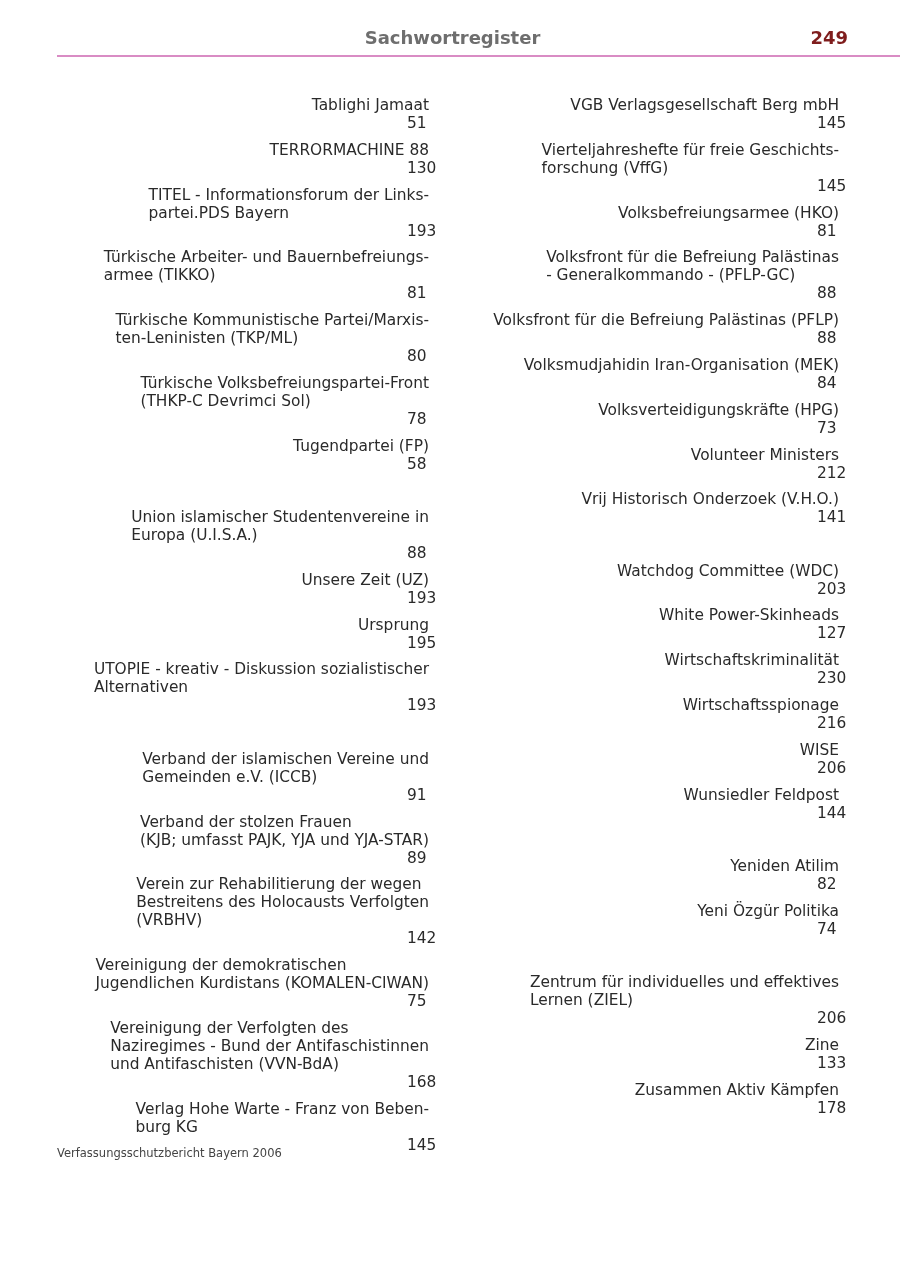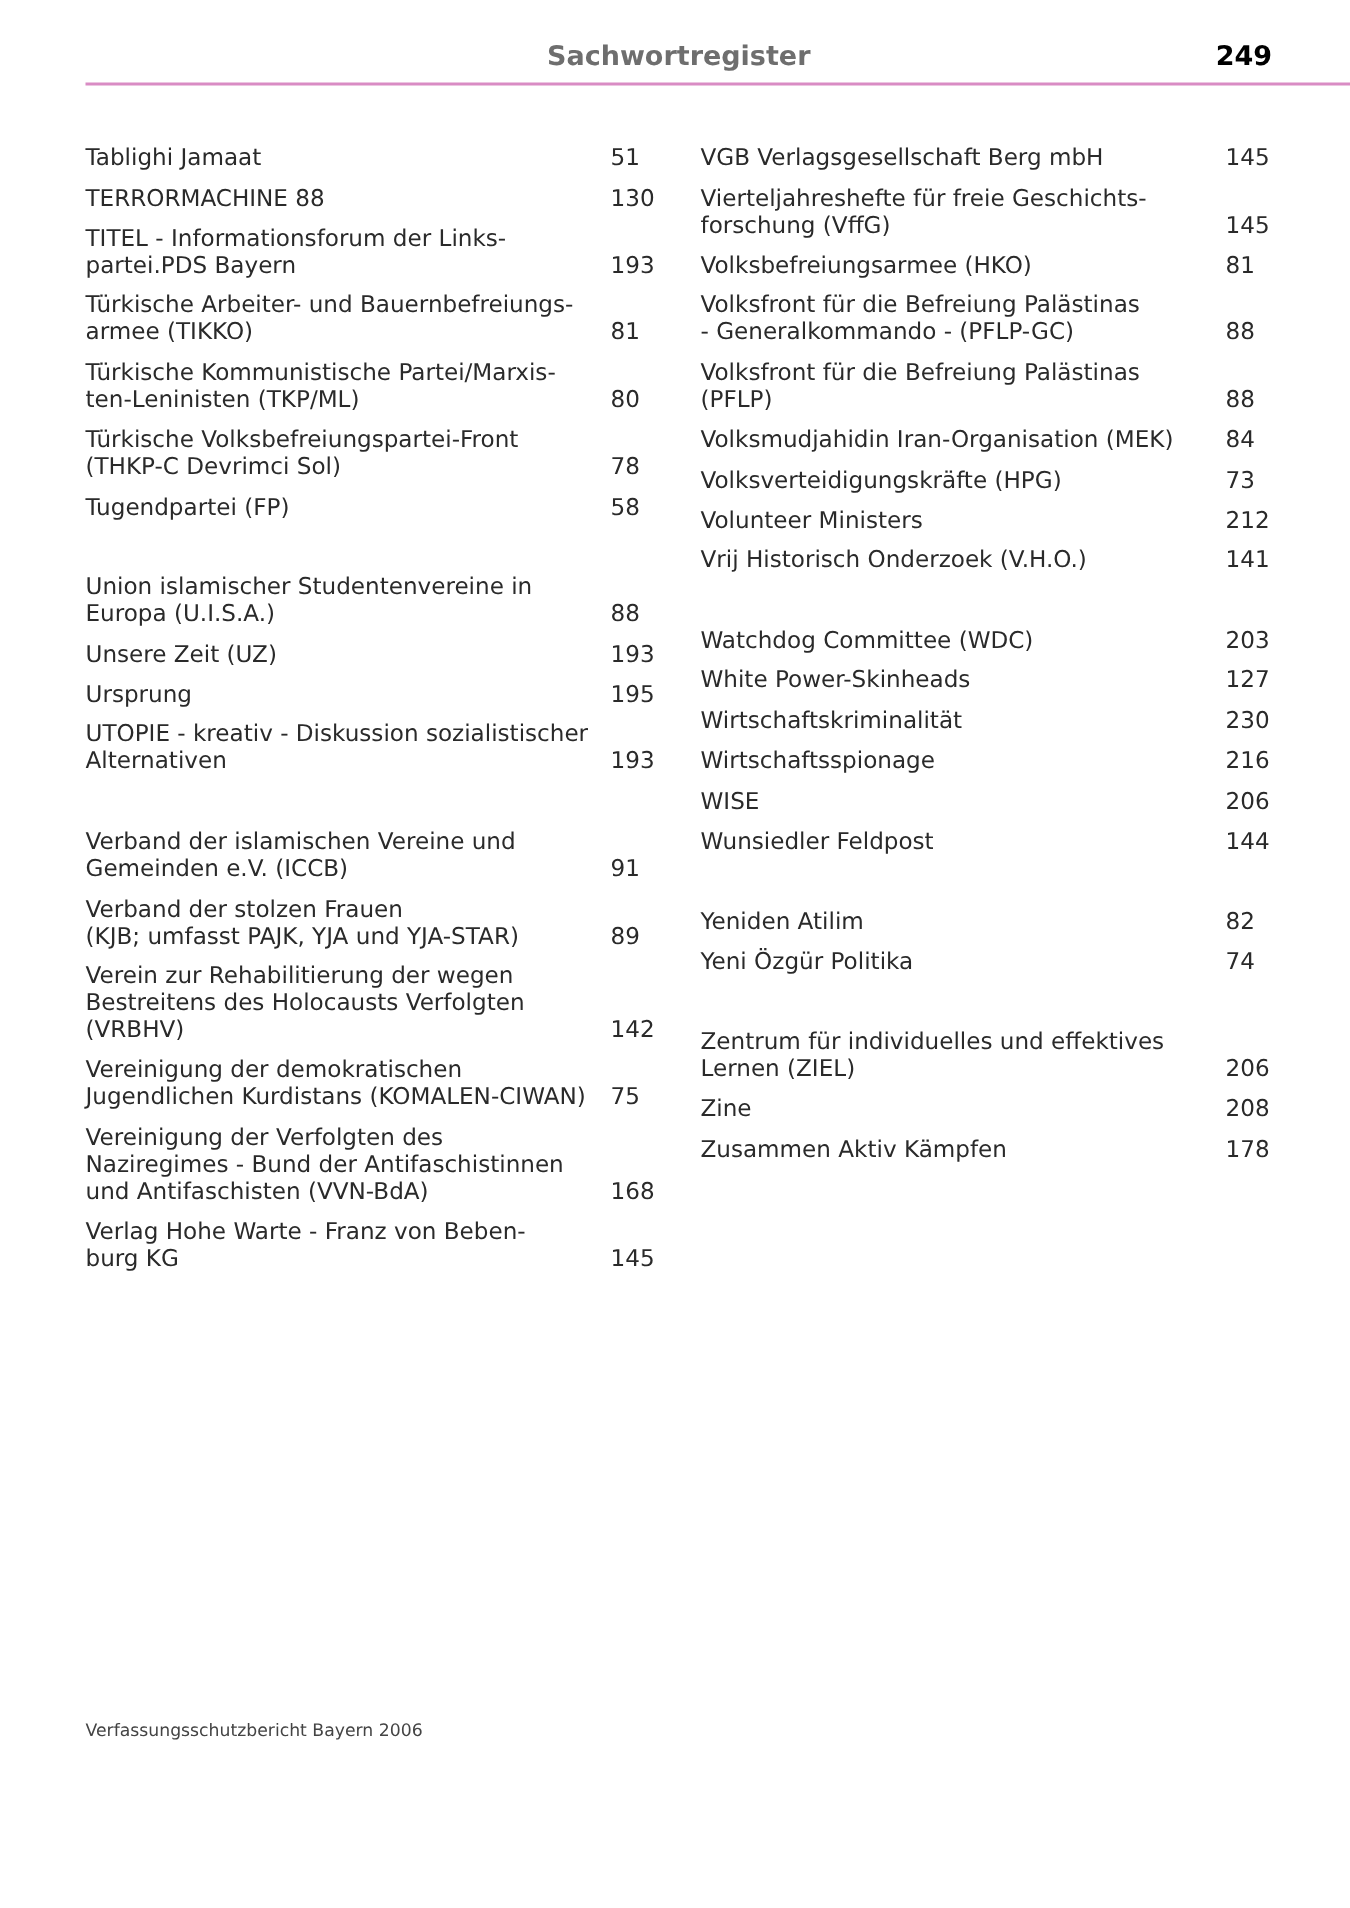--- a/index.html
+++ b/index.html
@@ -7,34 +7,34 @@
       width: 900px; height: 1272px; position: relative; overflow: hidden;
       font-family: "DejaVu Sans", sans-serif; color: #2a2a2a;
     }
     .header-title {
       position: absolute; left: 0; width: 905px; top: 27px;
       text-align: center; font-size: 18px; font-weight: bold; color: #6e6e6e;
       letter-spacing: 0px;
     }
     .header-page {
       position: absolute; right: 52px; top: 27px;
-      font-size: 18px; font-weight: bold; color: #000000;
+      font-size: 18px; font-weight: bold; color: #7f1d1d;
     }
     .header-rule {
       position: absolute; left: 57px; right: 0; top: 55px; height: 2px;
       background: #d98cc4;
     }
     .col {
       position: absolute; top: 96px; width: 380px;
     }
     .col.left { left: 57px; }
     .col.right { left: 467px; }
     .entry {
       display: flex; align-items: flex-end; justify-content: space-between;
-      font-size: 15.4px; line-height: 18px; margin-bottom: 8.8px;
+      font-size: 15.4px; line-height: 18px; margin-bottom: 8.8px; flex-direction: column;
     }
     .entry .term { flex: 1; padding-right: 8px; white-space: pre-line; }
     .entry .page { min-width: 30px; }
     .gap { height: 26.5px; }
     .footer {
       position: absolute; left: 57px; top: 1146px;
       font-size: 11.5px; color: #444;
     }
   </style>
 </head>
@@ -219,21 +219,21 @@
     </div>
     <div class="gap"></div>
     <div>
       <div class="entry">
         <span class="term">Zentrum für individuelles und effektives
 Lernen (ZIEL)</span>
         <span class="page">206</span>
       </div>
       <div class="entry">
         <span class="term">Zine</span>
-        <span class="page">208</span>
+        <span class="page">133</span>
       </div>
       <div class="entry">
         <span class="term">Zusammen Aktiv Kämpfen</span>
         <span class="page">178</span>
       </div>
     </div>
   </div>
 
 <div class="footer">Verfassungsschutzbericht Bayern 2006</div>
 

